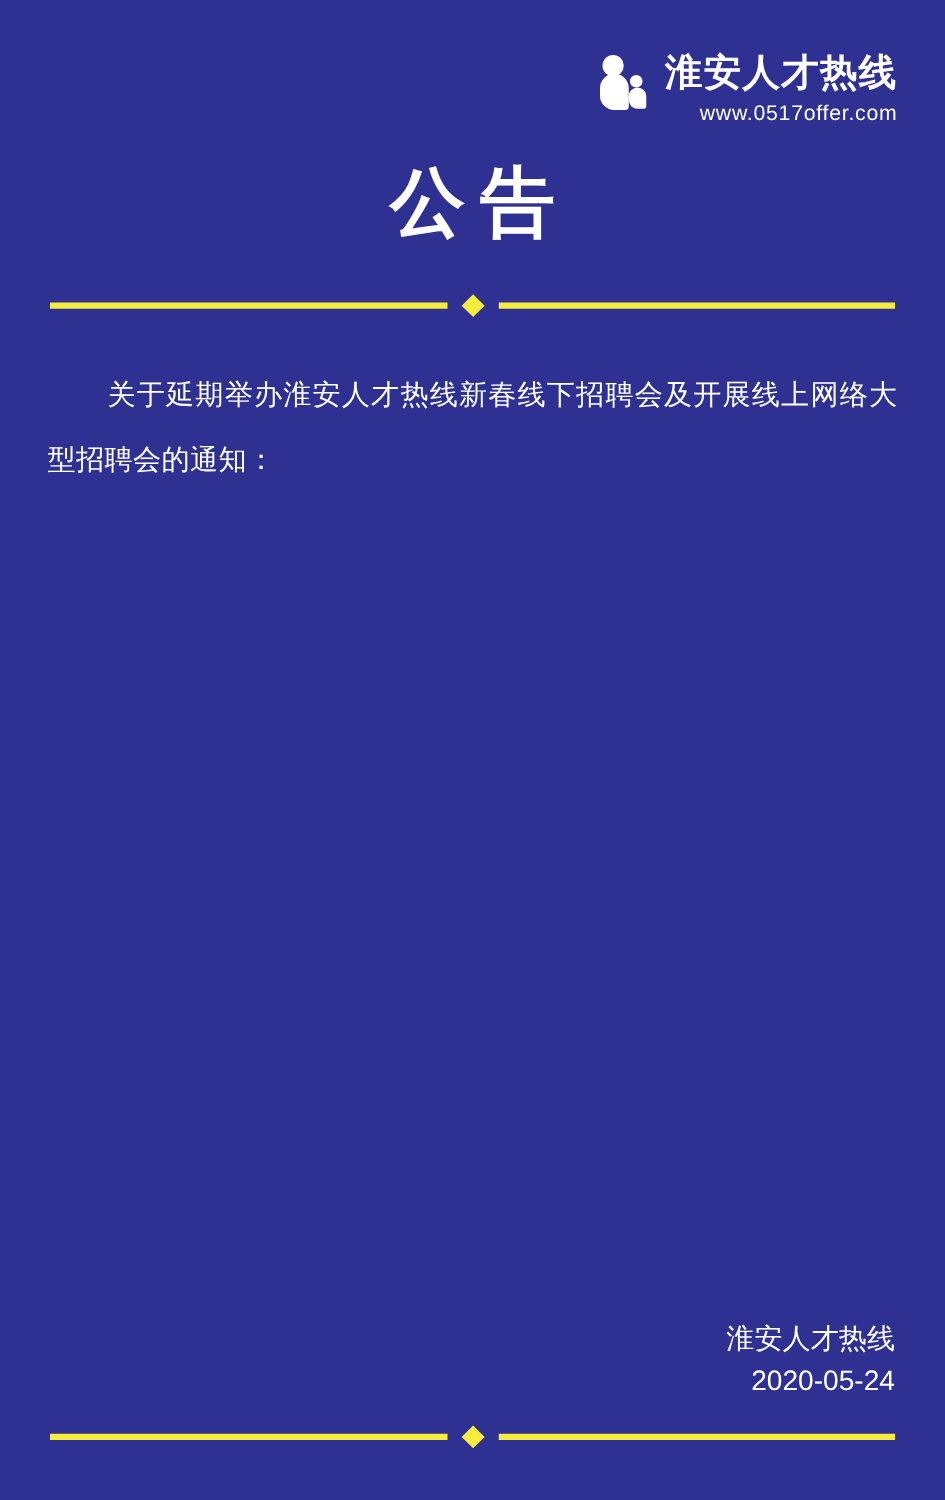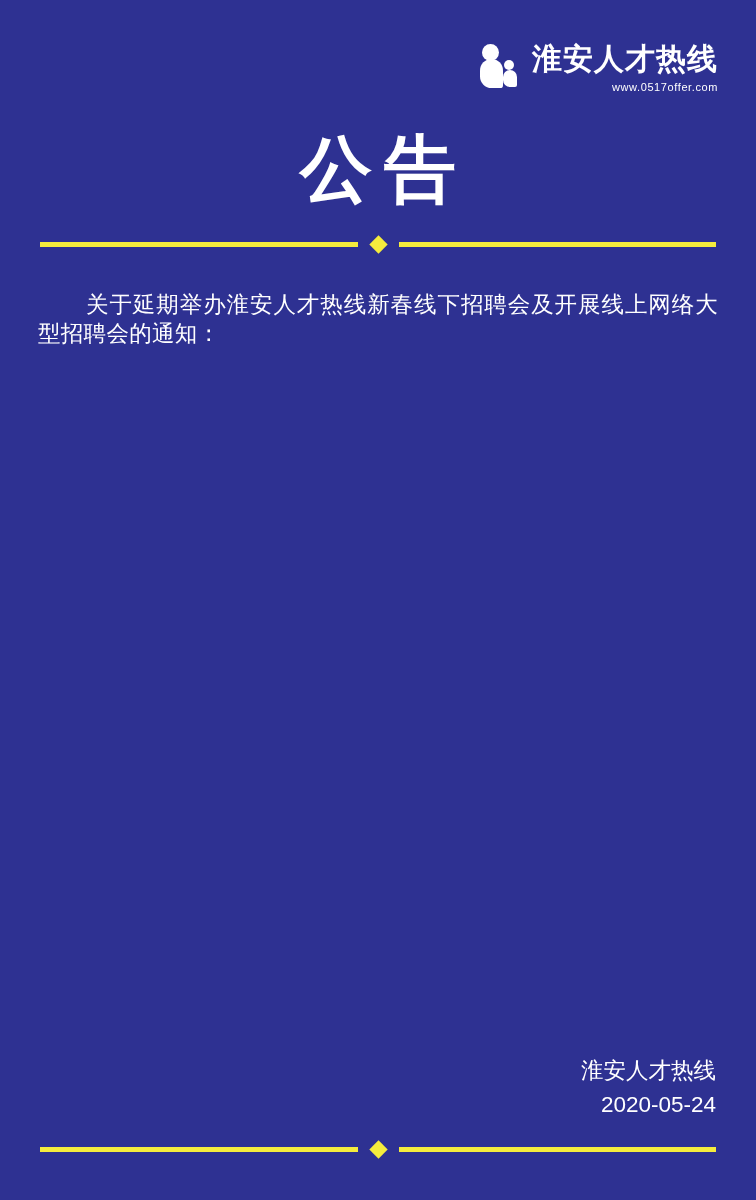--- a/index.html
+++ b/index.html
@@ -61,34 +61,34 @@
     align-items: flex-end;
   }
   .logo-title {
     font-size: 30px;
     font-weight: bold;
     letter-spacing: 1px;
     line-height: 1.15;
     white-space: nowrap;
   }
   .logo-url {
-    font-size: 11px;
+    font-size: 17px;
     letter-spacing: 0.6px;
     margin-top: 4px;
     white-space: nowrap;
   }
 
   
   .page-title {
     position: absolute;
     top: 122px;
     left: 0;
     width: 100%;
     text-align: center;
-    font-size: 72px;
+    font-size: 60px;
     font-weight: bold;
     letter-spacing: 12px;
     text-indent: 12px;
   }
 
   
   .divider {
     position: absolute;
     left: 40px;
     right: 40px;
@@ -113,21 +113,21 @@
 
   
   .content {
     position: absolute;
     top: 290px;
     left: 38px;
     right: 38px;
   }
   .para {
     font-size: 22.5px;
-    line-height: 29px;
+    line-height: 52px;
     letter-spacing: 0.3px;
     text-indent: 48px;
     margin-bottom: 26px;
     text-align: justify;
   }
   .para.last { margin-bottom: 0; }
 
   
   .signature {
     position: absolute;

